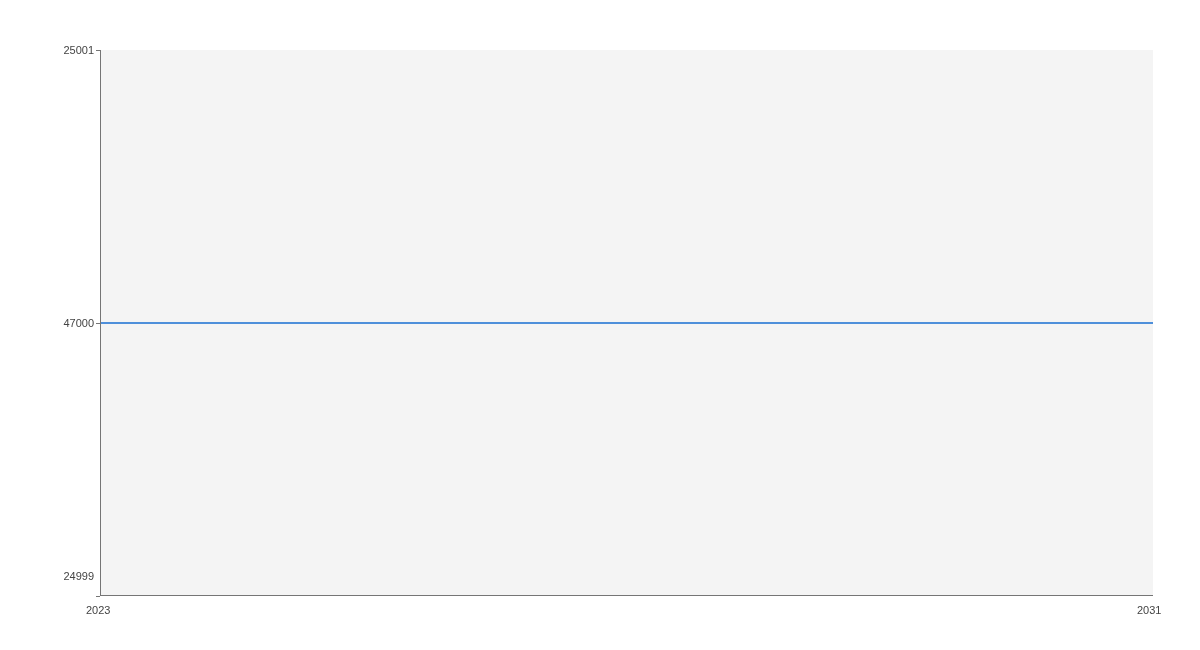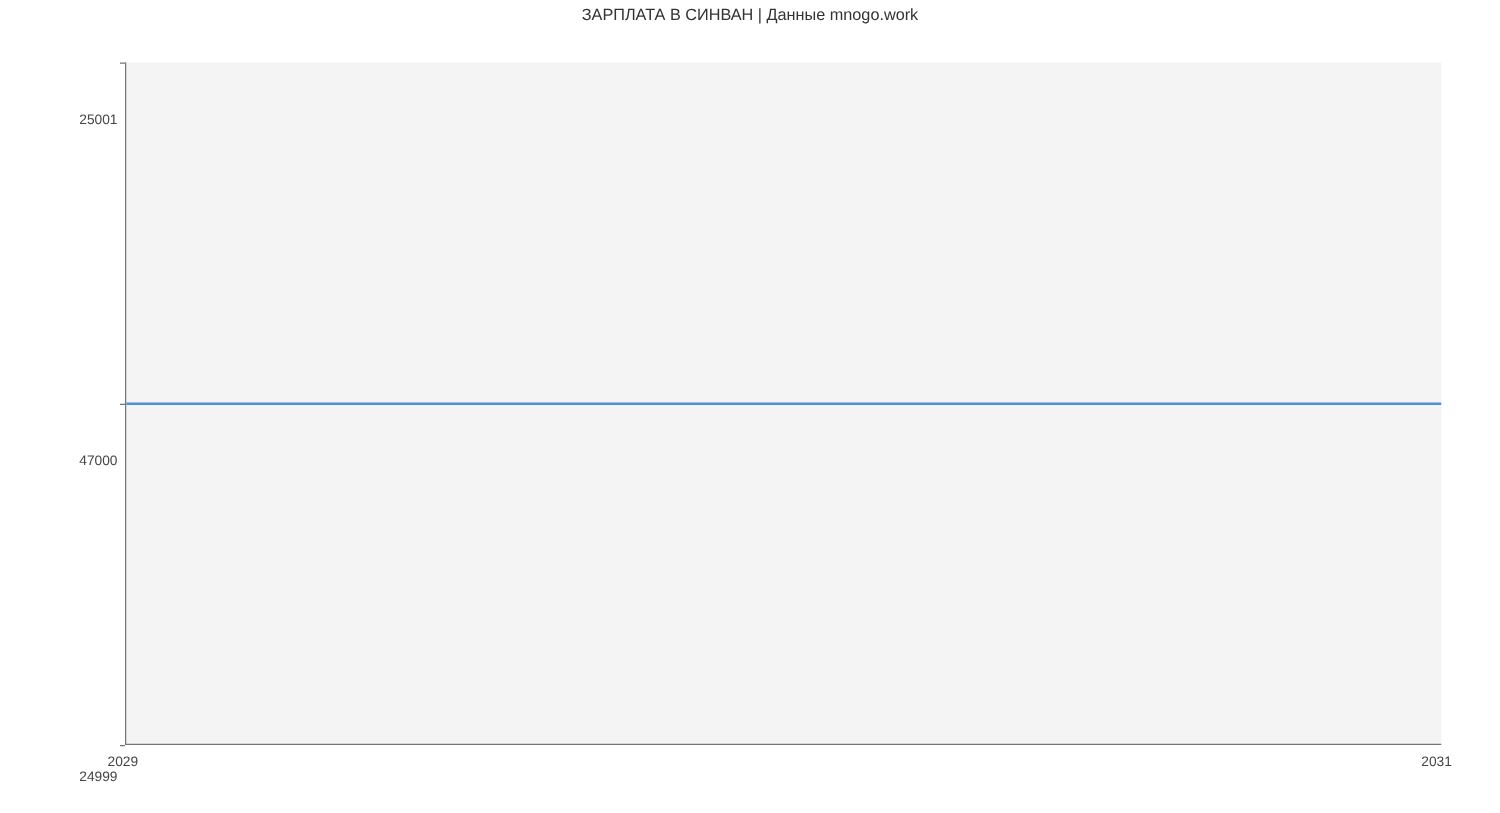--- a/index.html
+++ b/index.html
@@ -49,21 +49,20 @@
     width: 100%;
     height: 0;
     border-top: 2px solid #4e8fda;
   }
   .y-tick-label {
     position: absolute;
     font-size: 11px;
     color: #444;
     right: 1106px;
     transform: translateY(-50%);
-    margin-top: 46px;
   }
   .y-tick-label.t0 { top: 576px; }
   .y-tick-label.t1 { top: 323px; }
   .y-tick-label.t2 { top: 50px; }
 
   .x-tick-label {
     position: absolute;
     font-size: 11px;
     color: #444;
     top: 604px;
@@ -79,31 +78,30 @@
     border-top: 1px solid #757575;
   }
   .tickmark-y.t0 { top: 596px; }
   .tickmark-y.t1 { top: 323px; }
   .tickmark-y.t2 { top: 50px; }
 </style>
 </head>
 <body>
 
 <div class="chart-wrap">
-  <div class="chart-title">ЗАРПЛАТА В  СИНВАН | Данные mnogo.work</div>
 
   <div class="tickmark-y t0"></div>
   <div class="tickmark-y t1"></div>
   <div class="tickmark-y t2"></div>
 
   <div class="y-tick-label t0">24999</div>
   <div class="y-tick-label t1">47000</div>
   <div class="y-tick-label t2">25001</div>
 
-  <div class="x-tick-label left">2029</div>
+  <div class="x-tick-label left">2023</div>
   <div class="x-tick-label right">2031</div>
 
   <div class="plot-area">
 
     <div class="gridline-h" style="top:50%;"></div>
 
     <div class="data-line" style="top:calc(50% - 1px);"></div>
   </div>
 </div>
 

